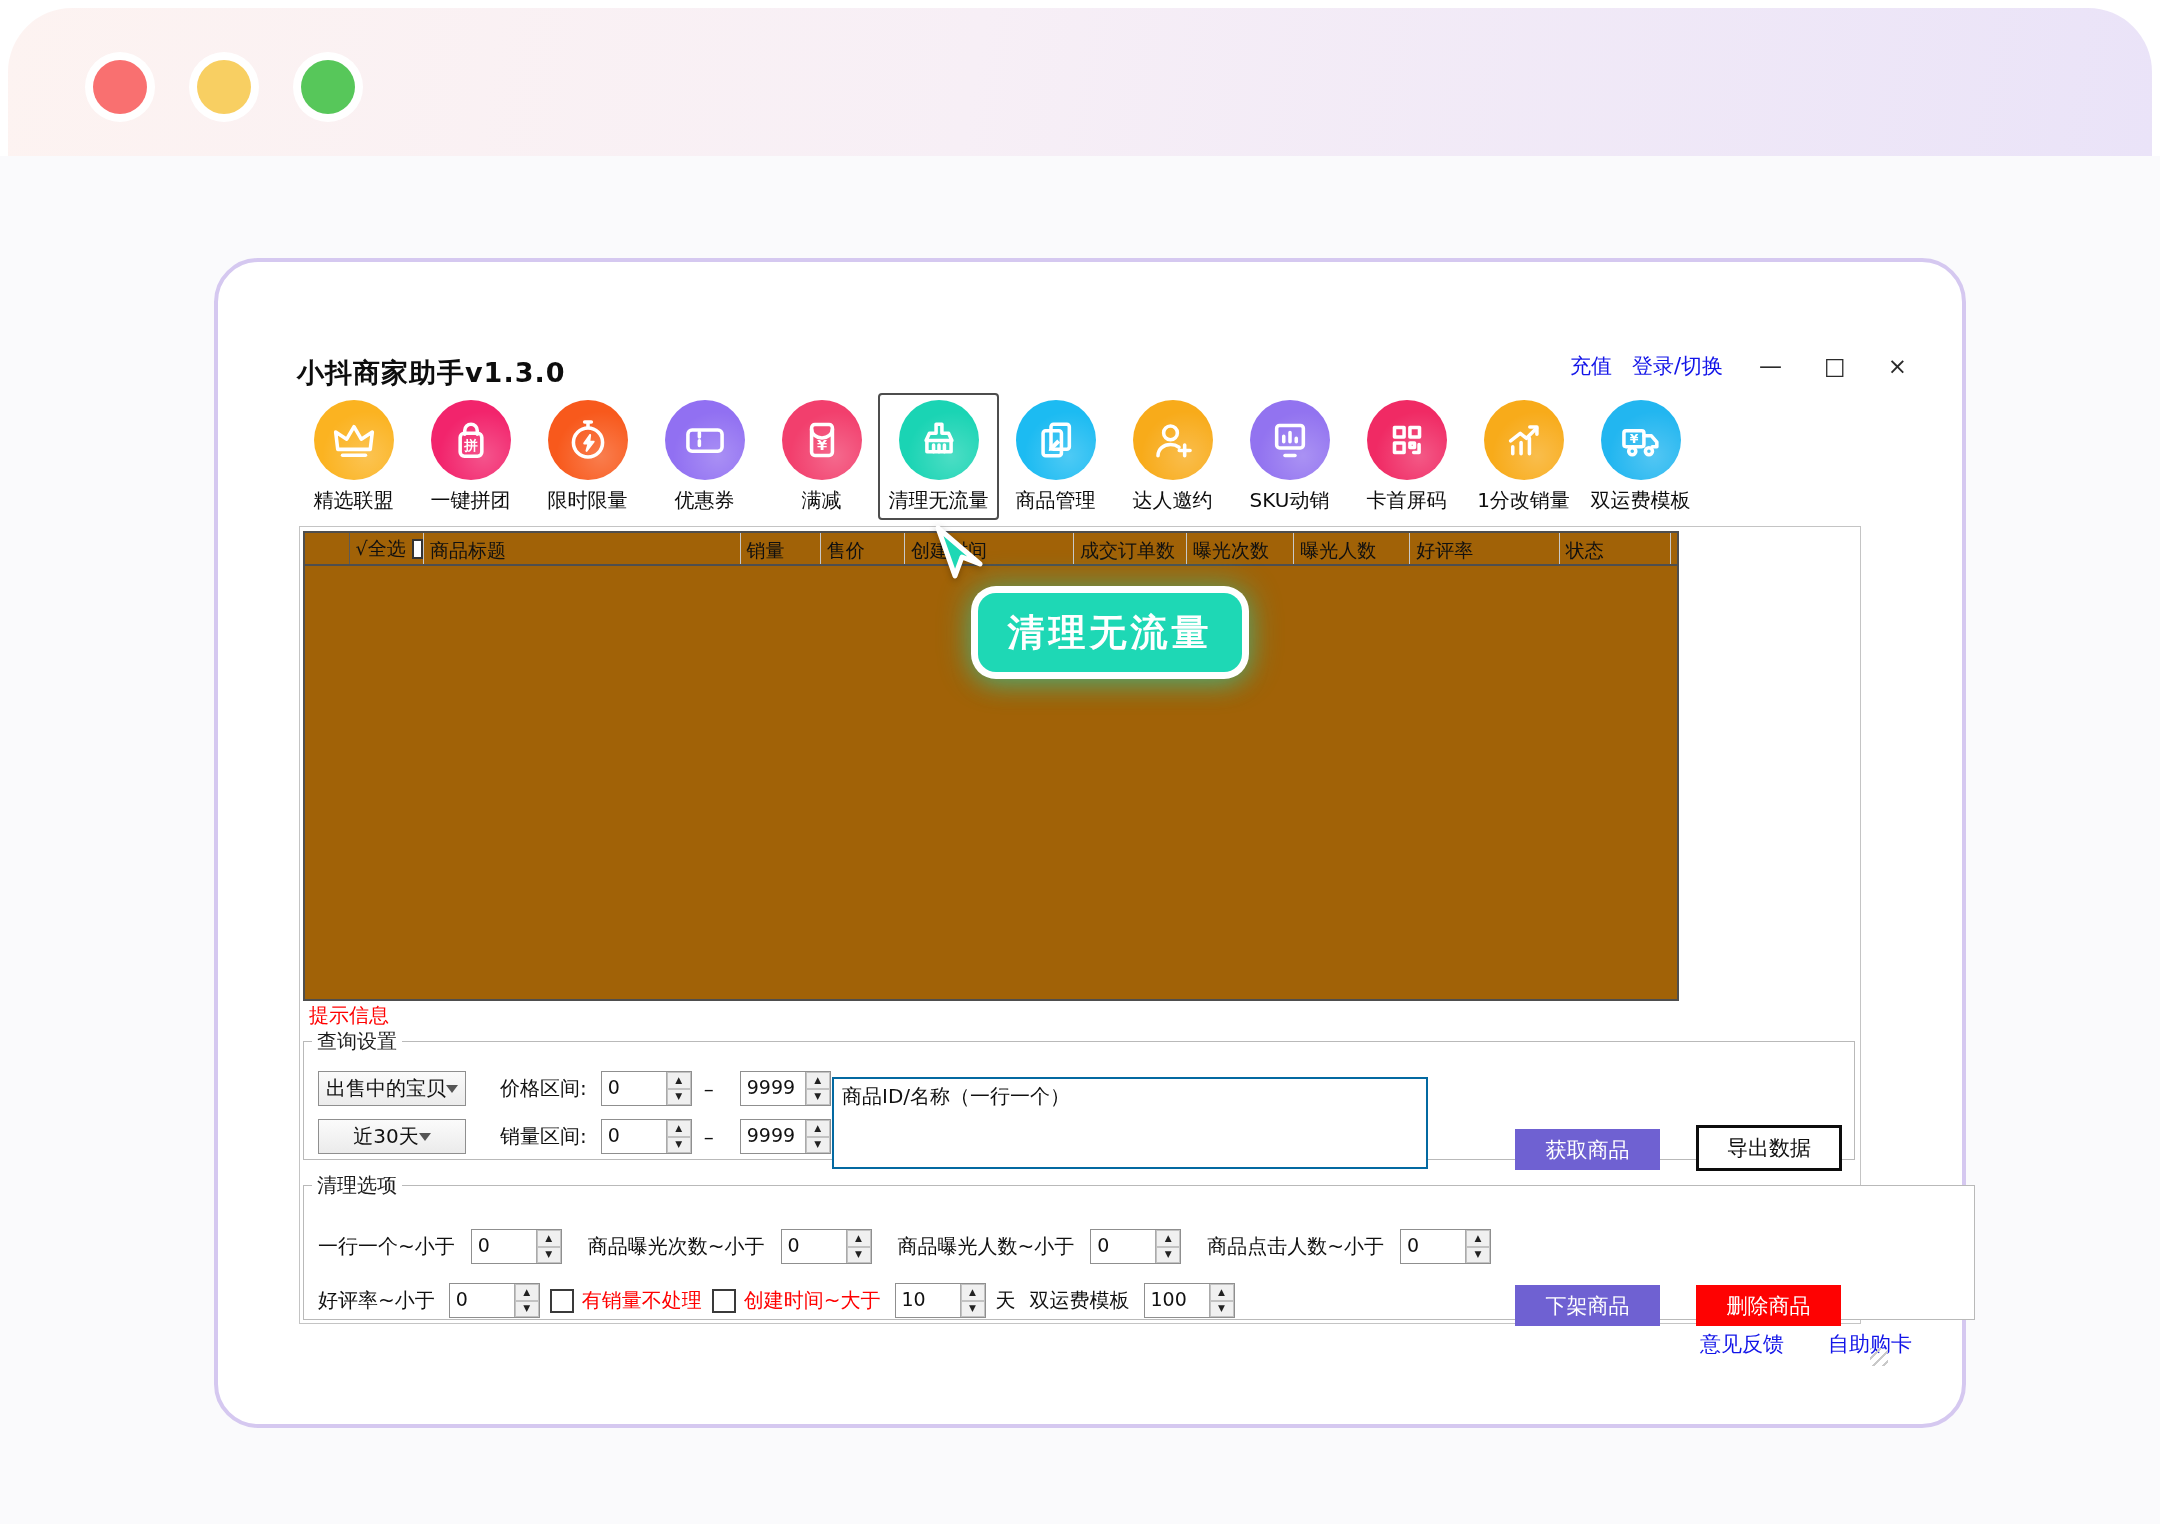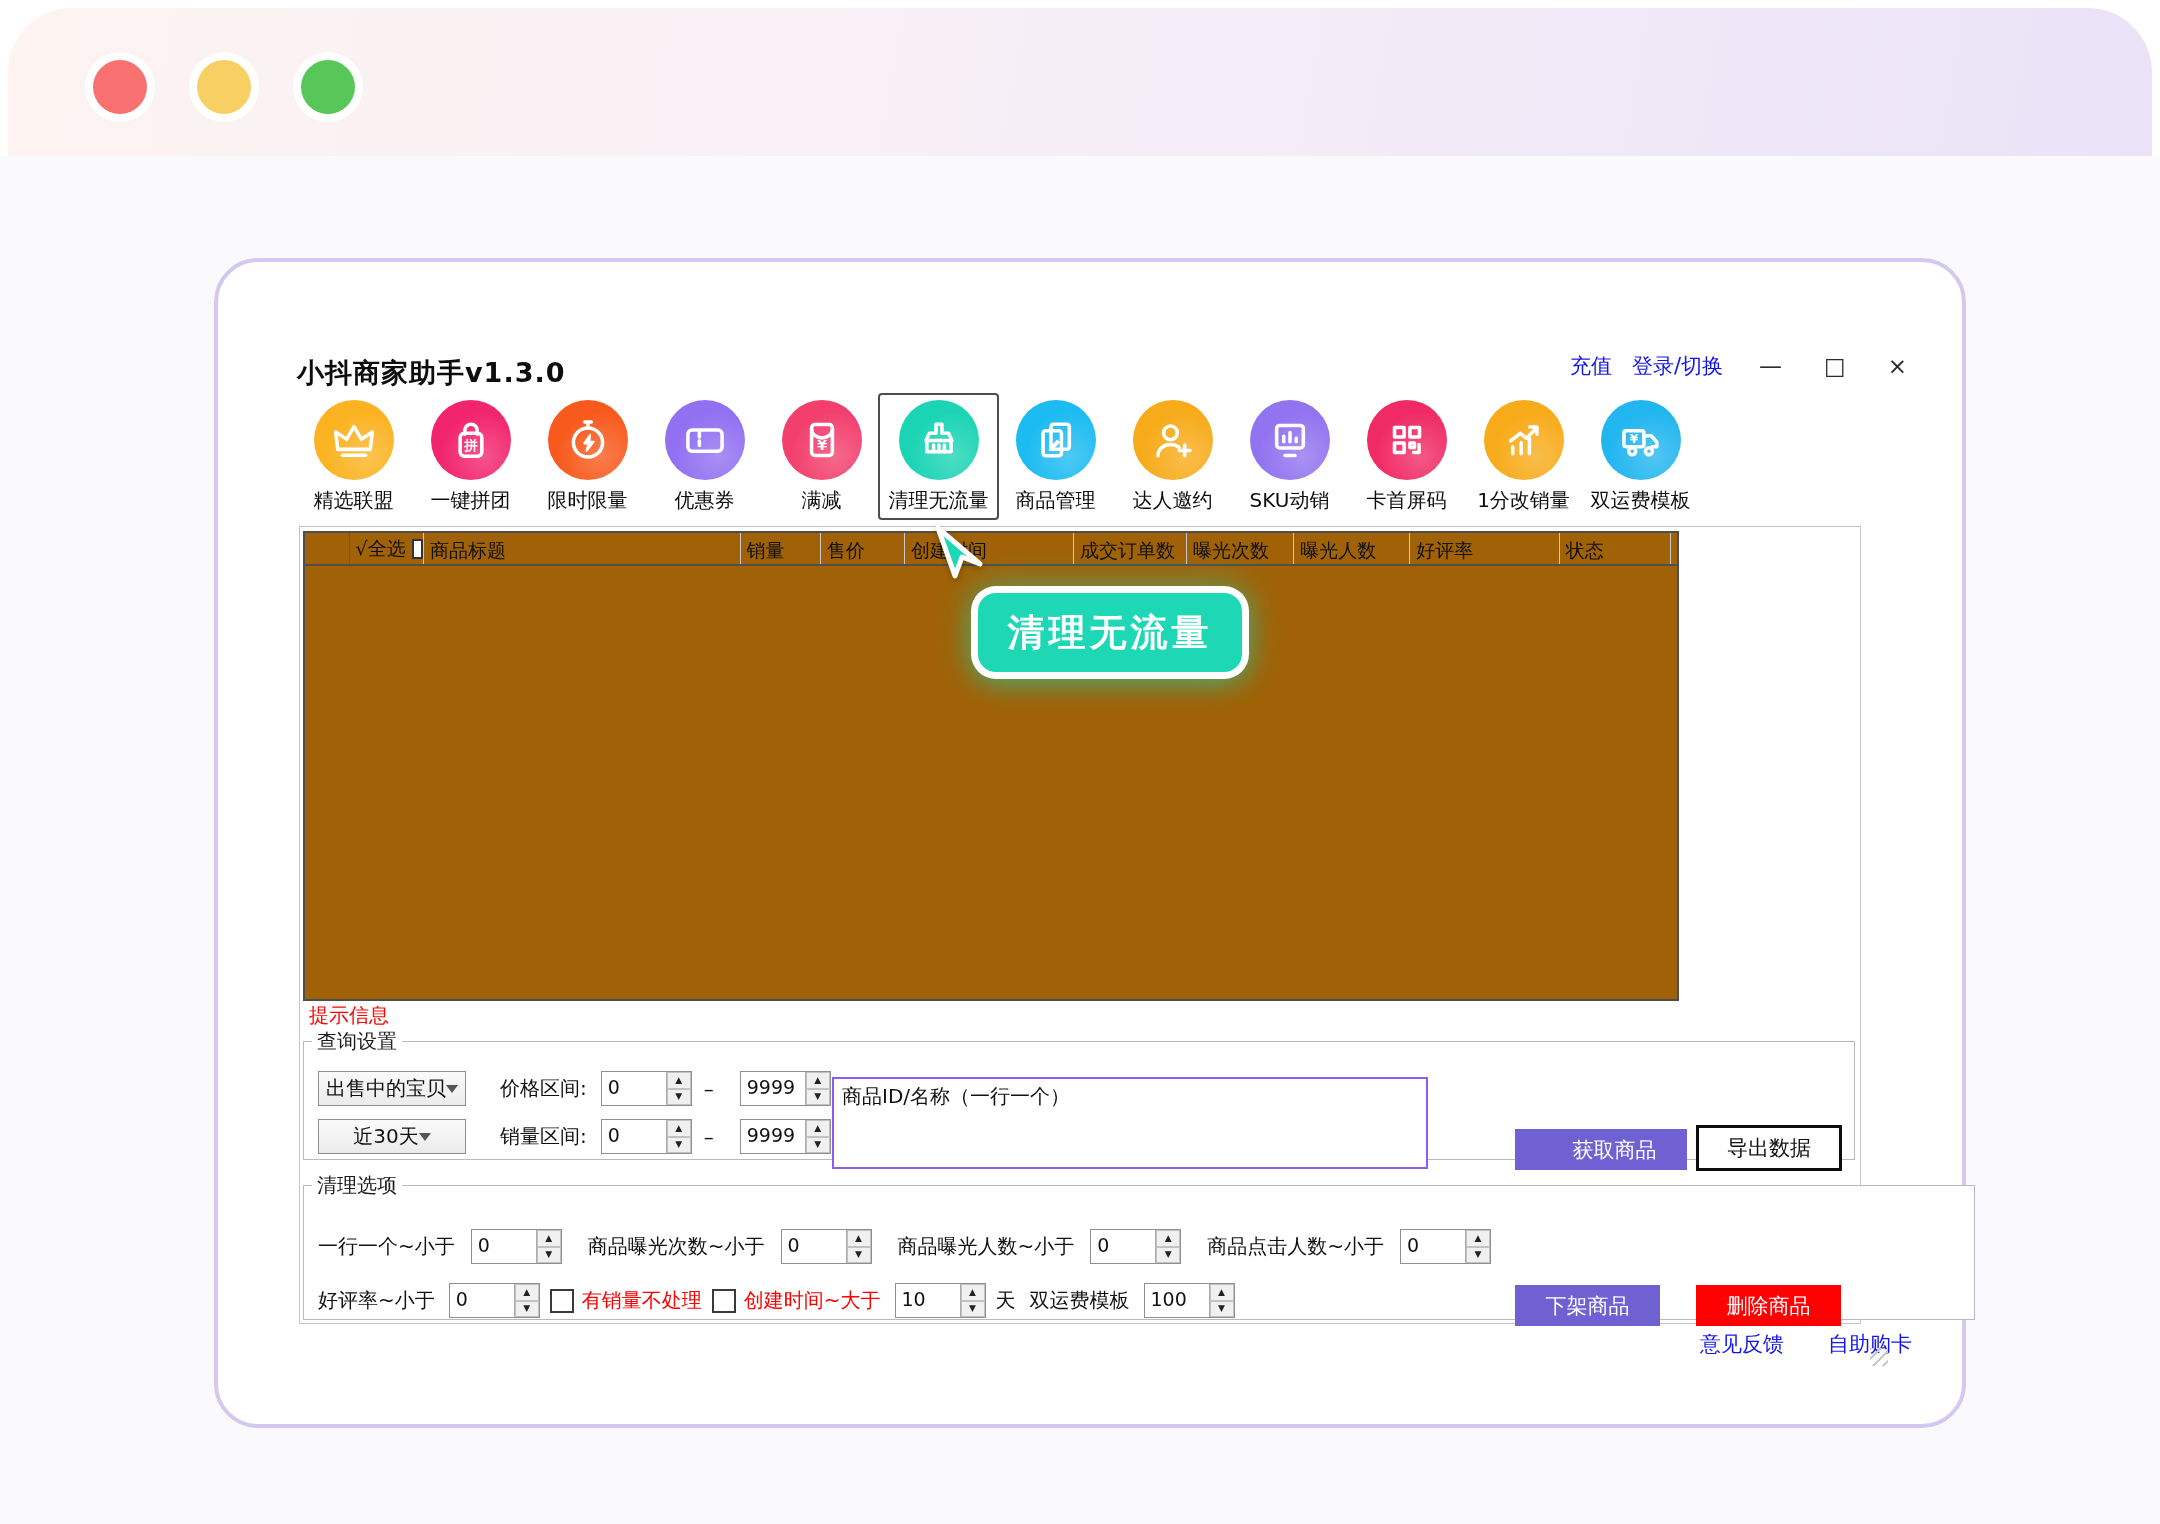--- a/index.html
+++ b/index.html
@@ -70,26 +70,26 @@
     display:flex;align-items:center;justify-content:center;padding:0 9px;font-size:20px;cursor:pointer;box-sizing:content-box;}
   .chev{width:0;height:0;border:6px solid transparent;border-top:8px solid #555;margin-top:7px;}
   .lab{margin-left:34px;}
   .spin{display:flex;height:33px;border:1px solid #8f8f8f;background:#fff;margin-left:14px;}
   .spin .val{width:58px;padding:4px 0 0 6px;font-size:19px;}
   .spin .btns{width:24px;border-left:1px solid #aaa;display:flex;flex-direction:column;}
   .spin .btns span{flex:1;background:#f0f0f0;border:1px solid #c2c2c2;font-size:9px;line-height:1;
     display:flex;align-items:center;justify-content:center;color:#222;cursor:pointer;}
   .dash{margin:0 12px;}
 
-  .ta{position:absolute;left:528px;top:22px;width:596px;height:92px;border:2px solid #8b5cf6;
+  .ta{position:absolute;left:528px;top:22px;width:596px;height:92px;border:2px solid #0369a1;
     font-size:20px;padding:4px 8px;font-family:inherit;resize:none;box-sizing:border-box;background:#fff;}
   .ta::placeholder{color:#111;opacity:1;}
 
   .btn{position:absolute;display:flex;align-items:center;justify-content:center;font-size:21px;cursor:pointer;}
-  .btn-fetch{left:1211px;top:74px;width:145px;height:41px;color:#fff;padding-left:27px;}
+  .btn-fetch{left:1211px;top:74px;width:145px;height:41px;color:#fff;}
   .btn-export{left:1392px;top:70px;width:146px;height:46px;background:#fff;border:3px solid #0d0d0d;color:#0d0d0d;box-sizing:border-box;}
   .btn-off{left:1211px;top:86px;width:145px;height:41px;color:#fff;}
   .btn-del{left:1392px;top:86px;width:145px;height:41px;color:#fff;}
 
   .cfilter{display:flex;align-items:center;margin-right:26px;}
   .cfilter .flab{margin-right:2px;}
   .chk{width:20px;height:20px;border:2px solid #3a3a3a;background:#fff;display:inline-block;margin:0 8px 0 10px;cursor:pointer;}
   .redtxt{color:#ff0000;}
   .unit{margin:0 14px 0 10px;}
 

